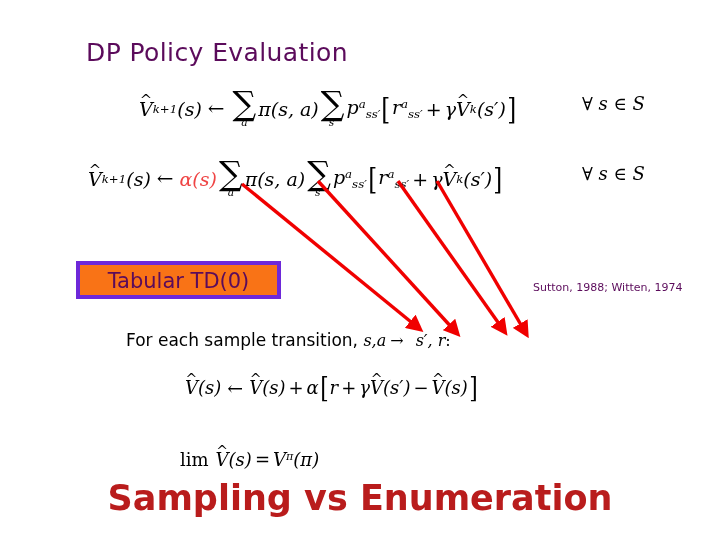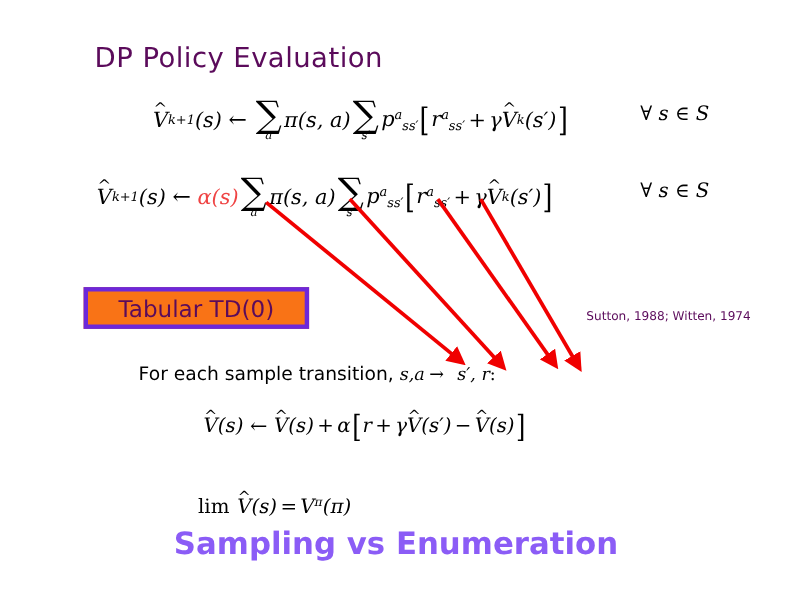--- a/index.html
+++ b/index.html
@@ -170,23 +170,23 @@
     font-size: 16px;
   }
 
   
   #bottom-heading {
     position: absolute;
     left: 0; right: 0;
     top: 478px;
     text-align: center;
     font-family: "DejaVu Sans", sans-serif;
-    font-size: 28px;
+    font-size: 35px;
     font-weight: bold;
-    color: #8b5cf6;
+    color: #b91c1c;
     white-space: nowrap;
   }
 
   
   #arrow-layer {
     position: absolute;
     left: 0; top: 0;
     width: 720px;
     height: 540px;
     pointer-events: none;

